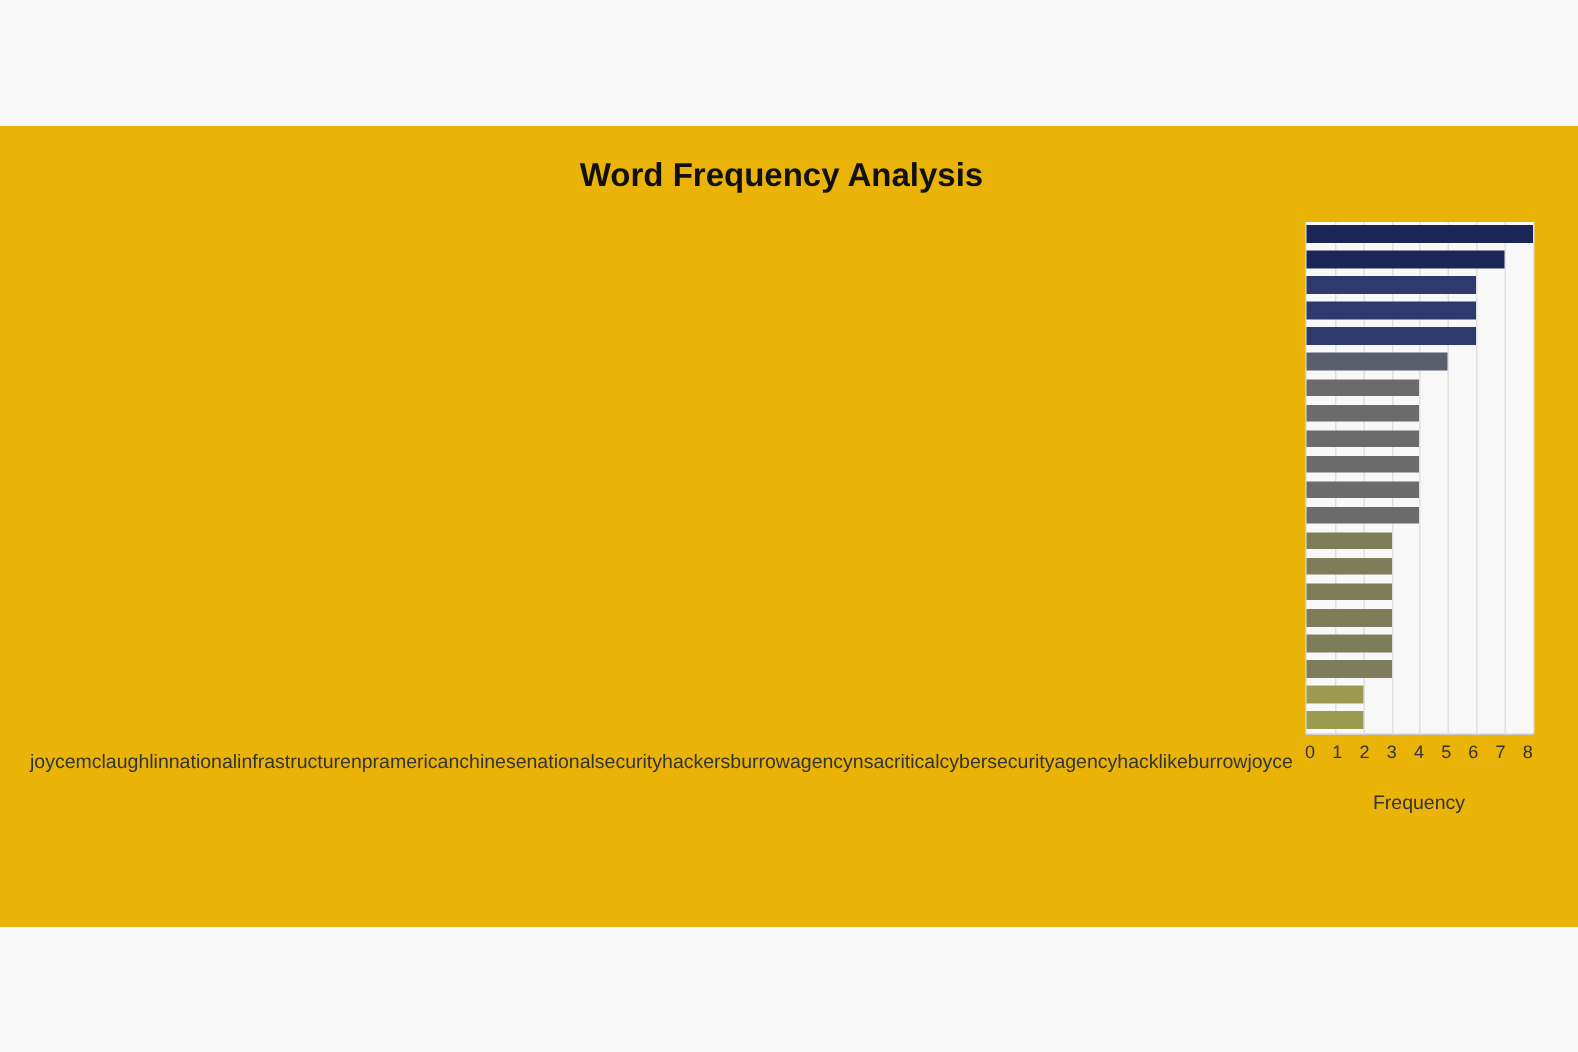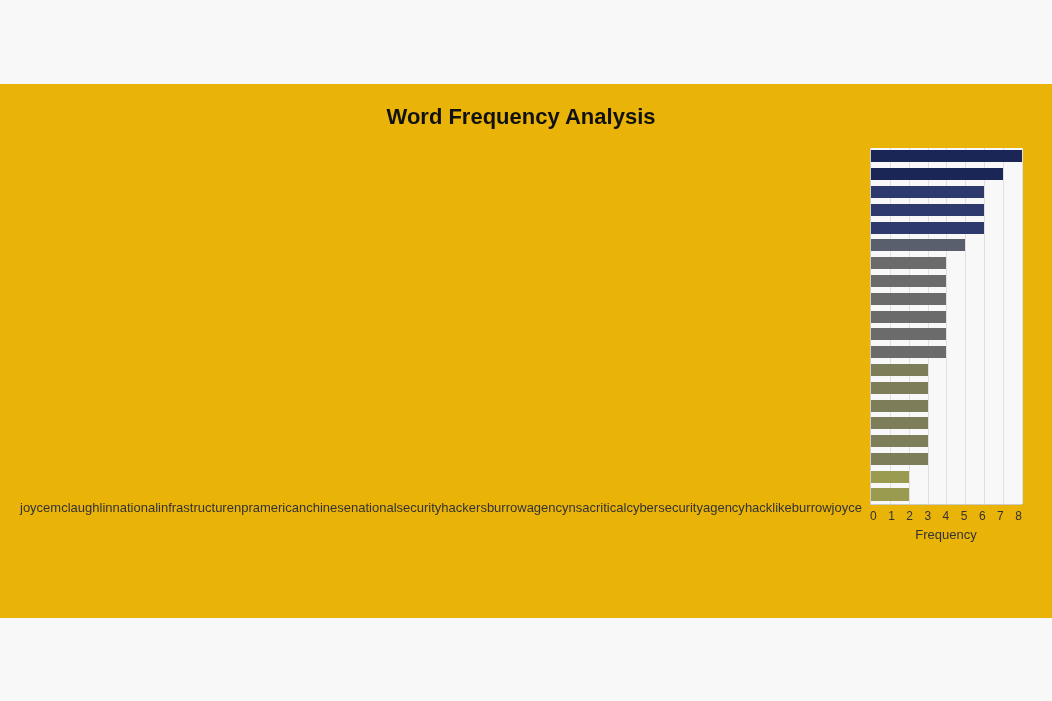--- a/index.html
+++ b/index.html
@@ -94,21 +94,21 @@
     }
     .x-tick {
       font-size: 12px;
       color: #333;
       text-align: center;
     }
     .x-label {
       text-align: center;
       font-size: 13px;
       color: #333;
-      margin-top: 4px;
+      margin-top: 19px;
     }
   </style>
 </head>
 <body>
 
 <div class="chart-container">
   <div class="chart-title">Word Frequency Analysis</div>
   <div class="chart-area">
     <div class="y-labels" id="y-labels">
         <div class="y-label">joyce</div>

